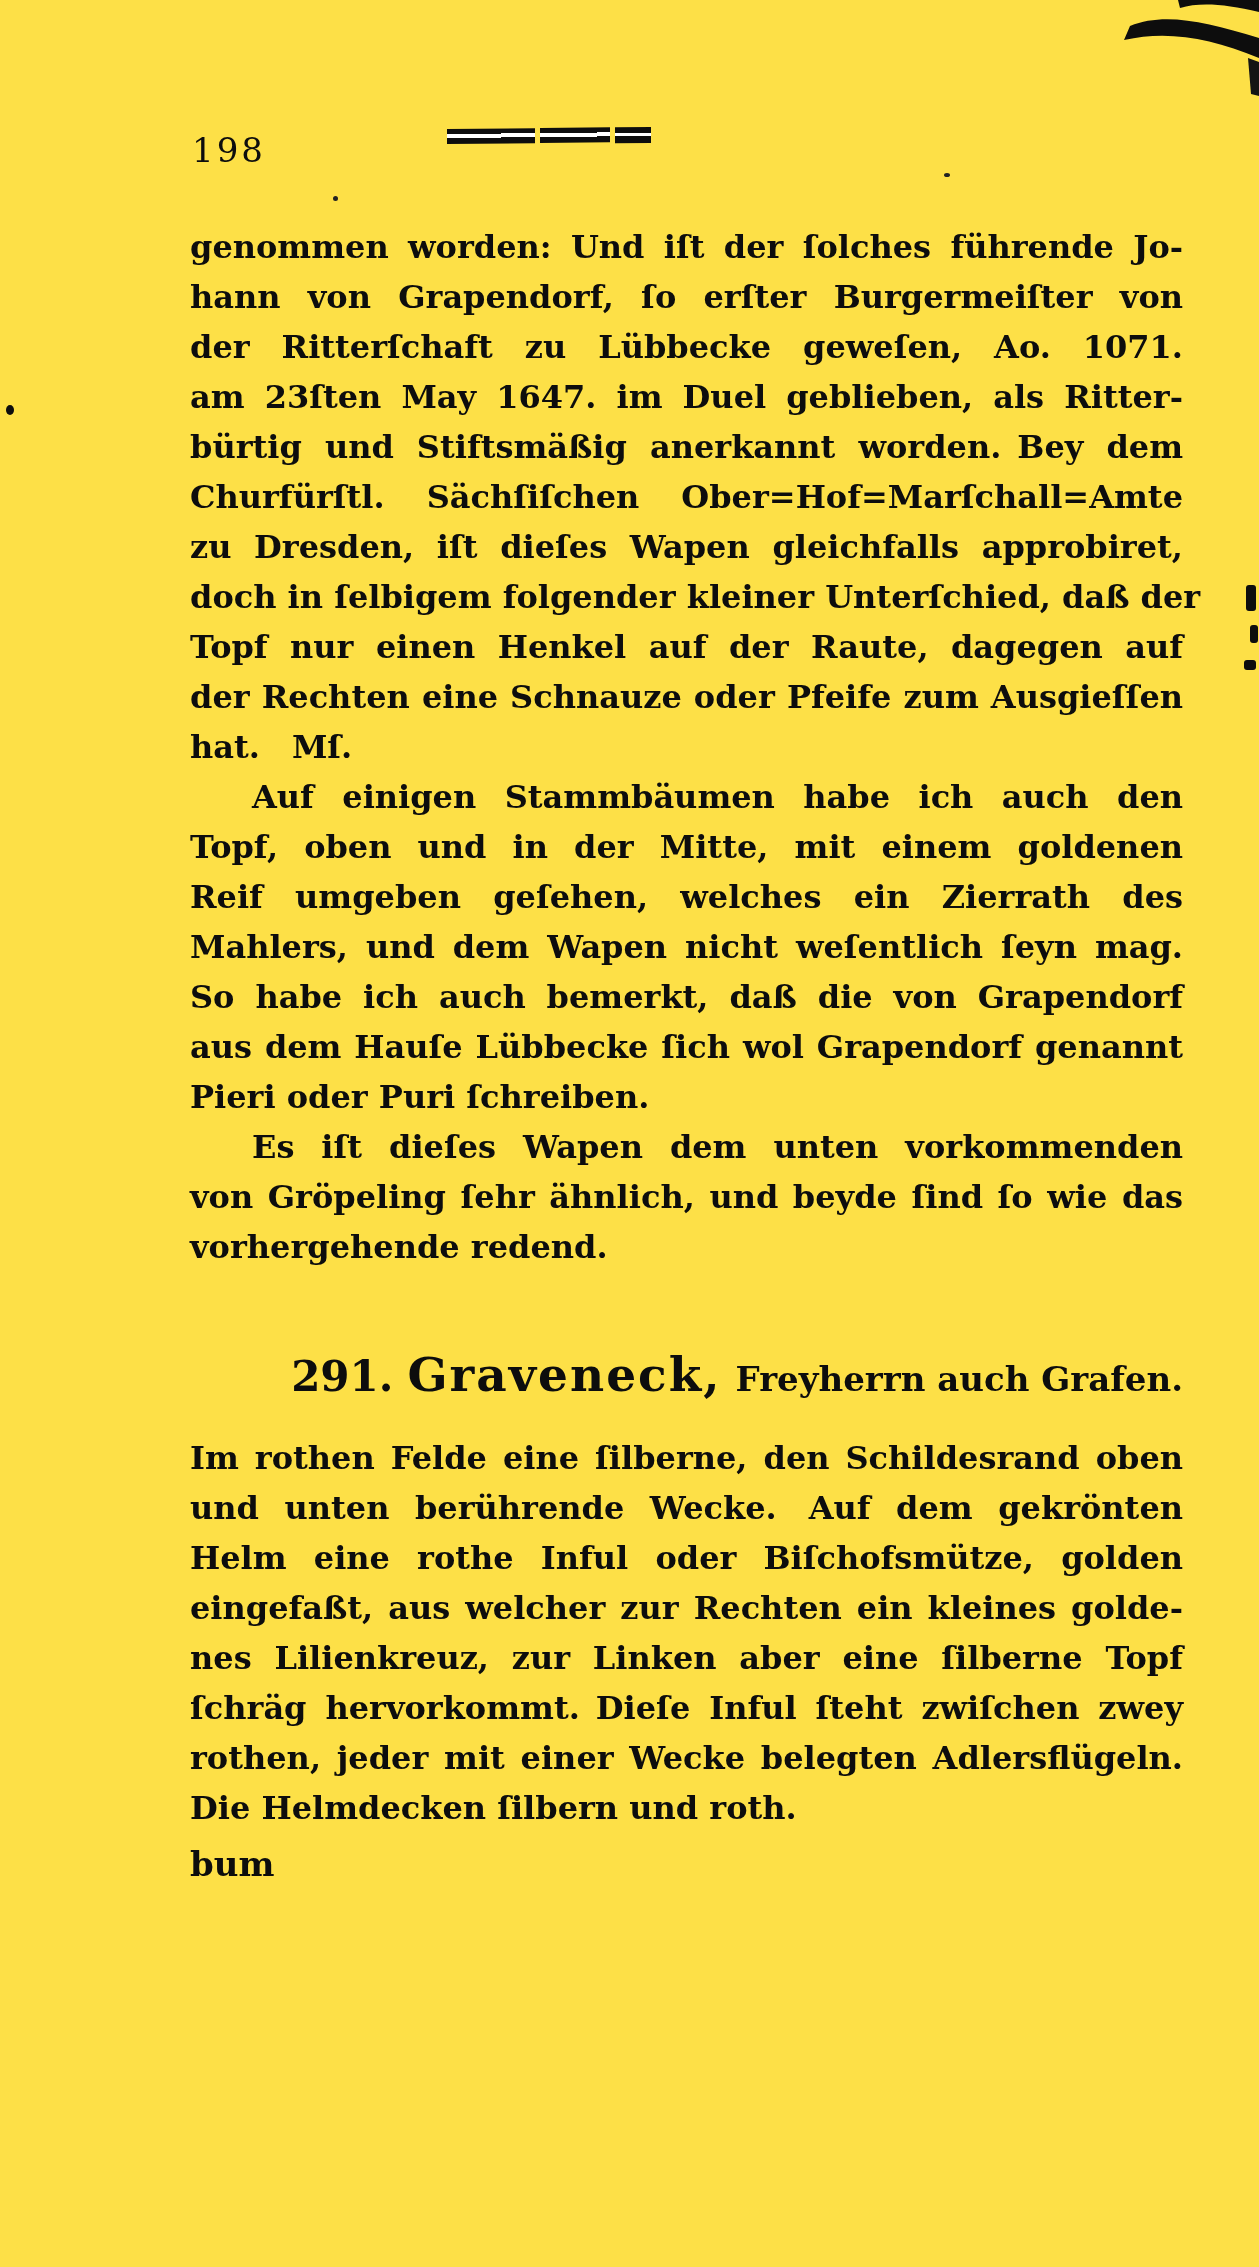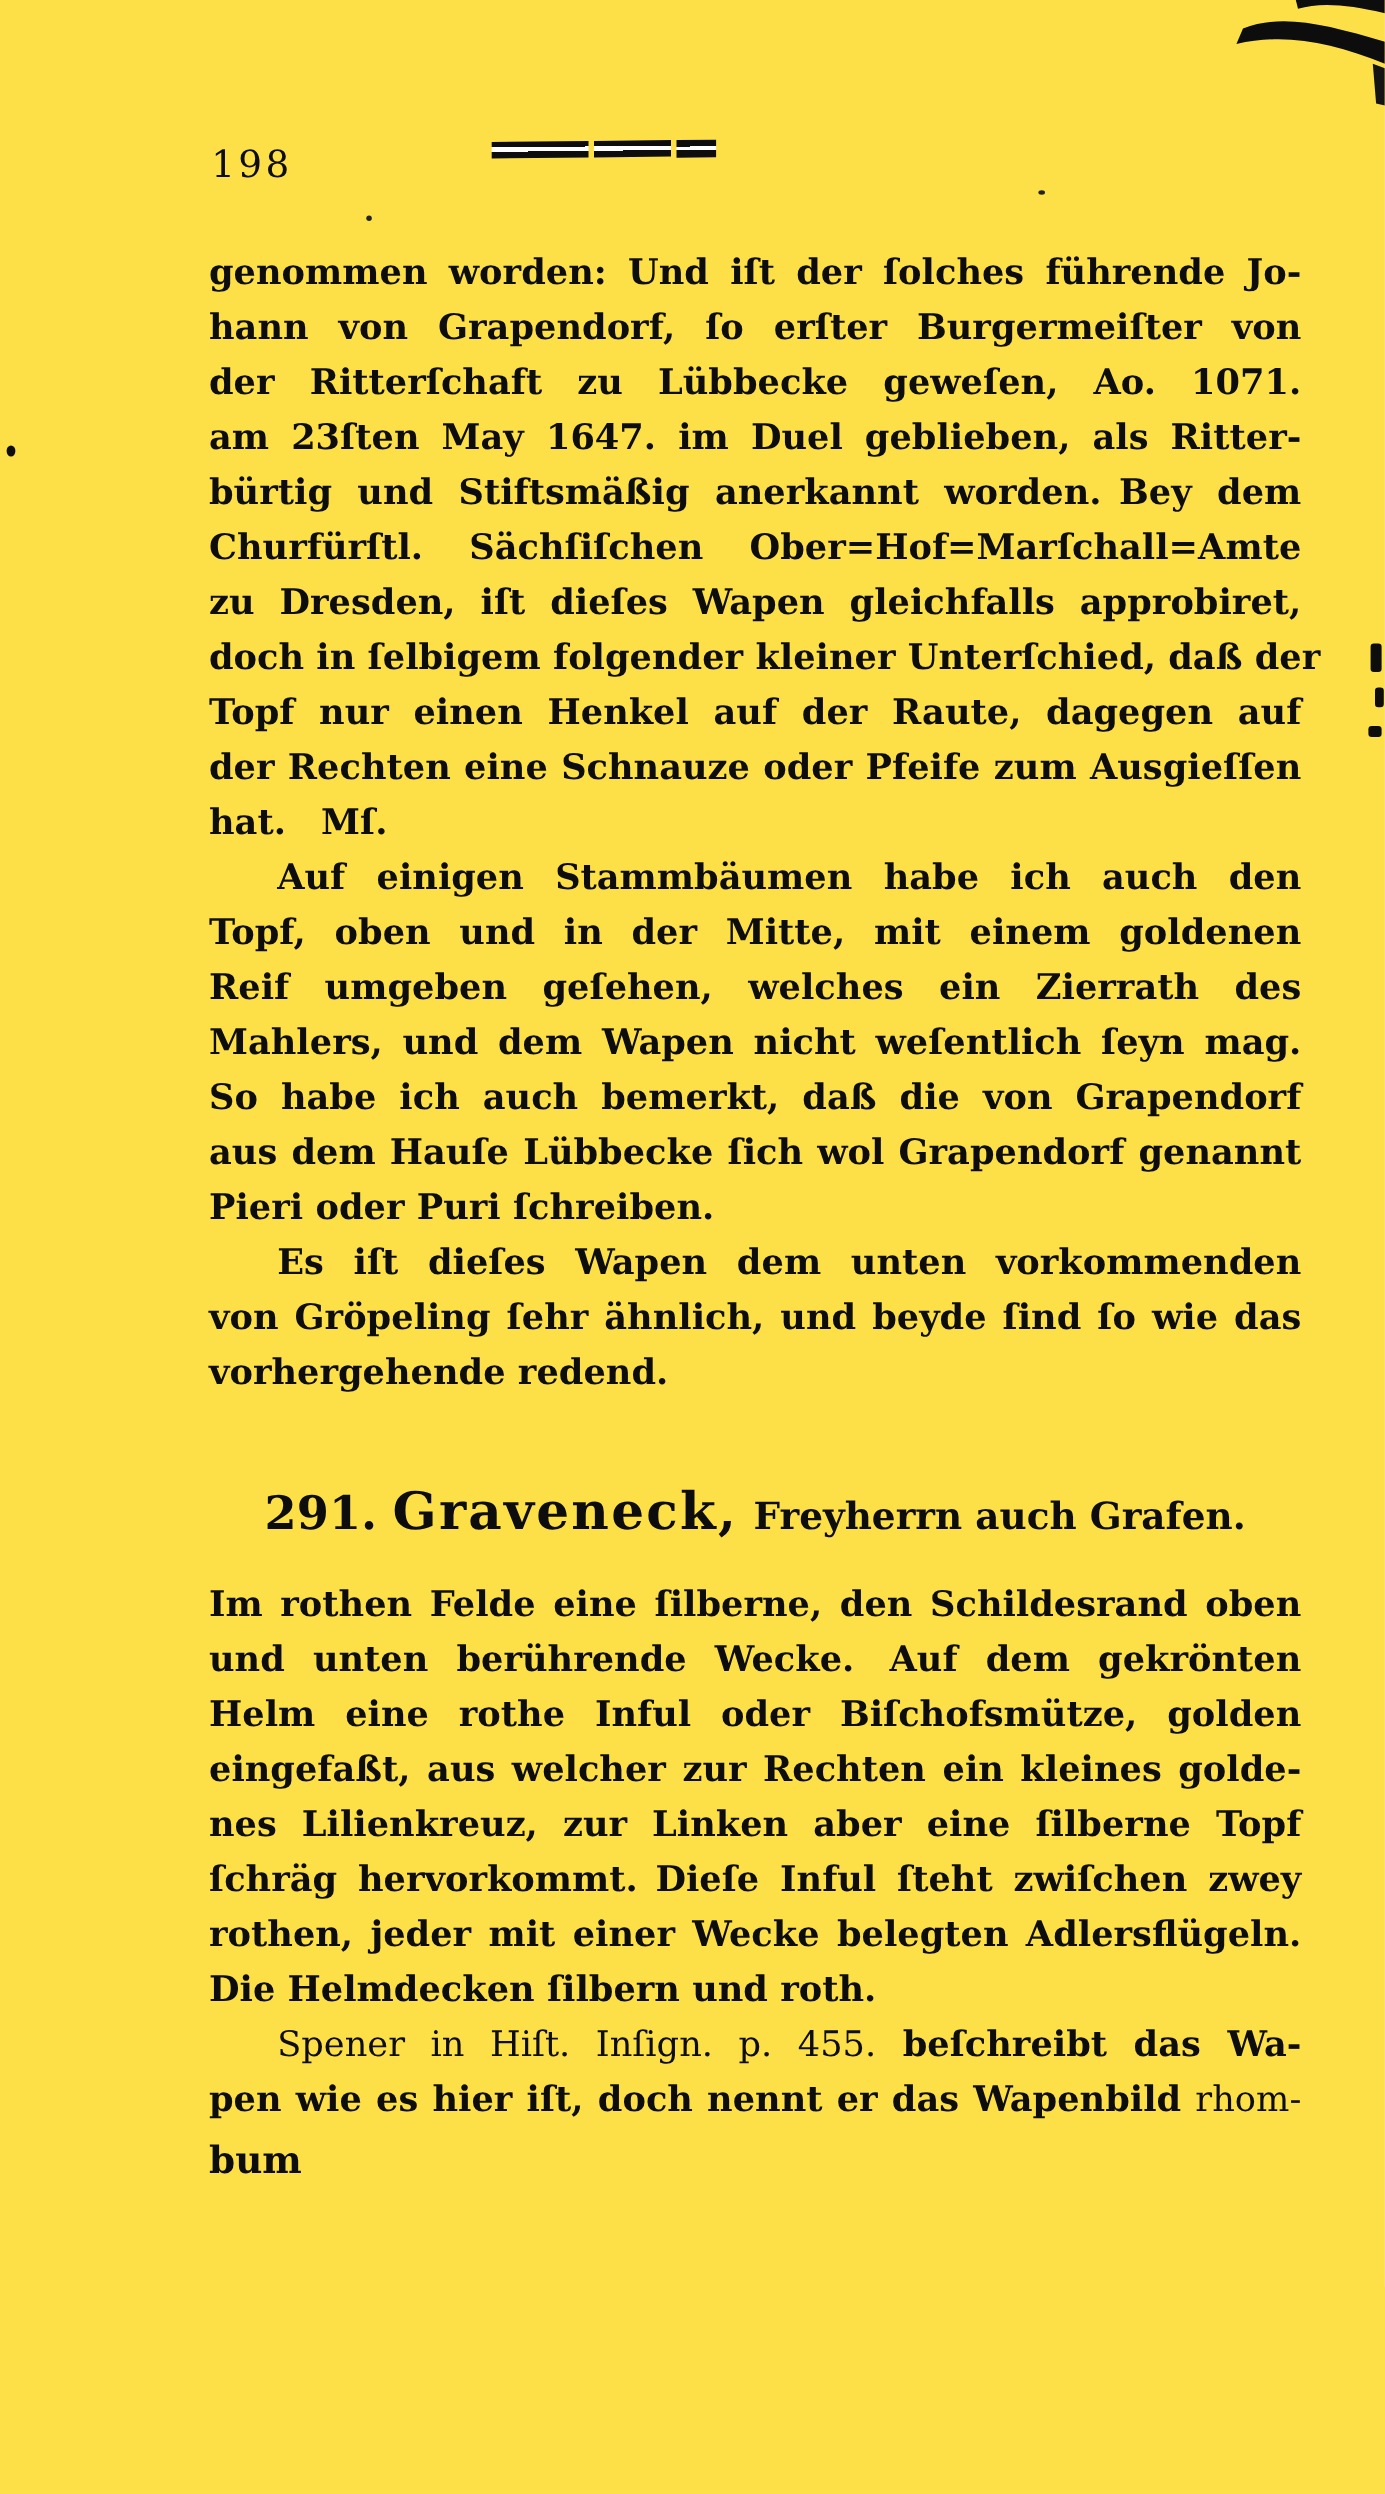--- a/index.html
+++ b/index.html
@@ -60,21 +60,21 @@
   }
   .line.flush { text-align-last: left; }
   .line.indent { padding-left: 62px; }
   .roman { font-weight: 400; }
 
   .heading {
     margin-top: 76px;
     margin-bottom: 31px;
     height: 54px;
     line-height: 54px;
-    text-align: center;
+    text-align: right;
     white-space: nowrap;
   }
   .heading .num   { font-size: 42px; font-weight: 700; margin-right: 14px; }
   .heading .name  { font-size: 47px; font-weight: 700; letter-spacing: 2px; margin-right: 14px; }
   .heading .subtitle { font-size: 34px; font-weight: 700; }
 
   .catchword-line {
     margin-top: 6px;
     height: 50px;
     line-height: 50px;
@@ -135,24 +135,20 @@
       <div class="paragraph">
         <div class="line">Im rothen Felde eine ſilberne, den Schildesrand oben</div>
         <div class="line">und unten berührende Wecke. Auf dem gekrönten</div>
         <div class="line">Helm eine rothe Inful oder Biſchofsmütze, golden</div>
         <div class="line">eingefaßt, aus welcher zur Rechten ein kleines golde-</div>
         <div class="line">nes Lilienkreuz, zur Linken aber eine ſilberne Topf</div>
         <div class="line">ſchräg hervorkommt. Dieſe Inful ſteht zwiſchen zwey</div>
         <div class="line">rothen, jeder mit einer Wecke belegten Adlersflügeln.</div>
         <div class="line flush">Die Helmdecken ſilbern und roth.</div>
       </div>
-      <div class="paragraph">
-        <div class="line indent"><span class="roman">Spener in Hiſt. Inſign. p. 455.</span> beſchreibt das Wa-</div>
-        <div class="line">pen wie es hier iſt, doch nennt er das Wapenbild <span class="roman">rhom-</span></div>
-      </div>
       <div class="catchword-line">bum</div>
     </div>
 
   <svg class="corner-smudge" width="139" height="100" viewBox="0 0 139 100">
     <path d="M10 26 C 45 12, 85 22, 139 38 L139 58 C 90 38, 48 30, 4 40 Z" fill="#0d0d0d"></path>
     <path d="M58 0 L139 0 L139 12 C 105 4, 80 2, 60 8 Z" fill="#0d0d0d"></path>
     <path d="M128 58 L139 62 L139 96 L131 94 Z" fill="#141414"></path>
   </svg>
   <div class="artifact edge-dash-1"></div>
   <div class="artifact edge-dash-2"></div>

